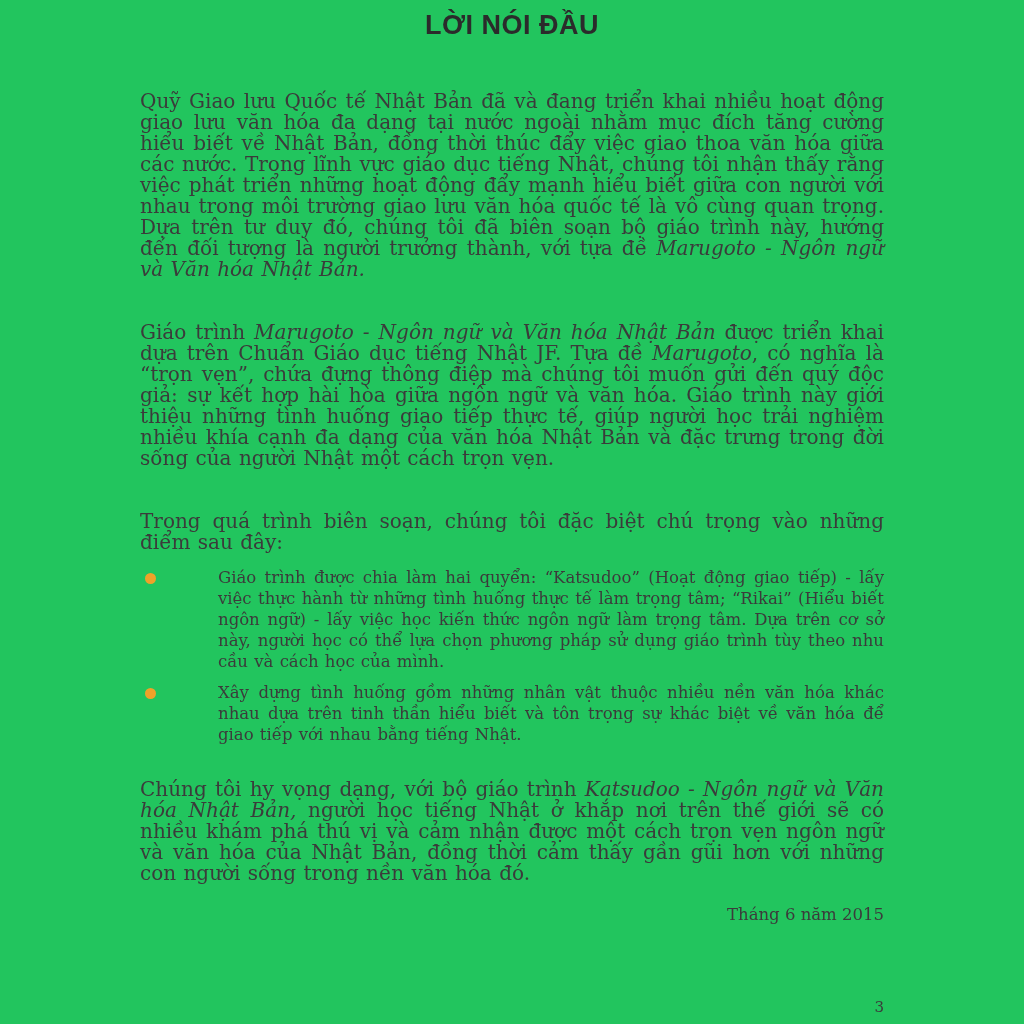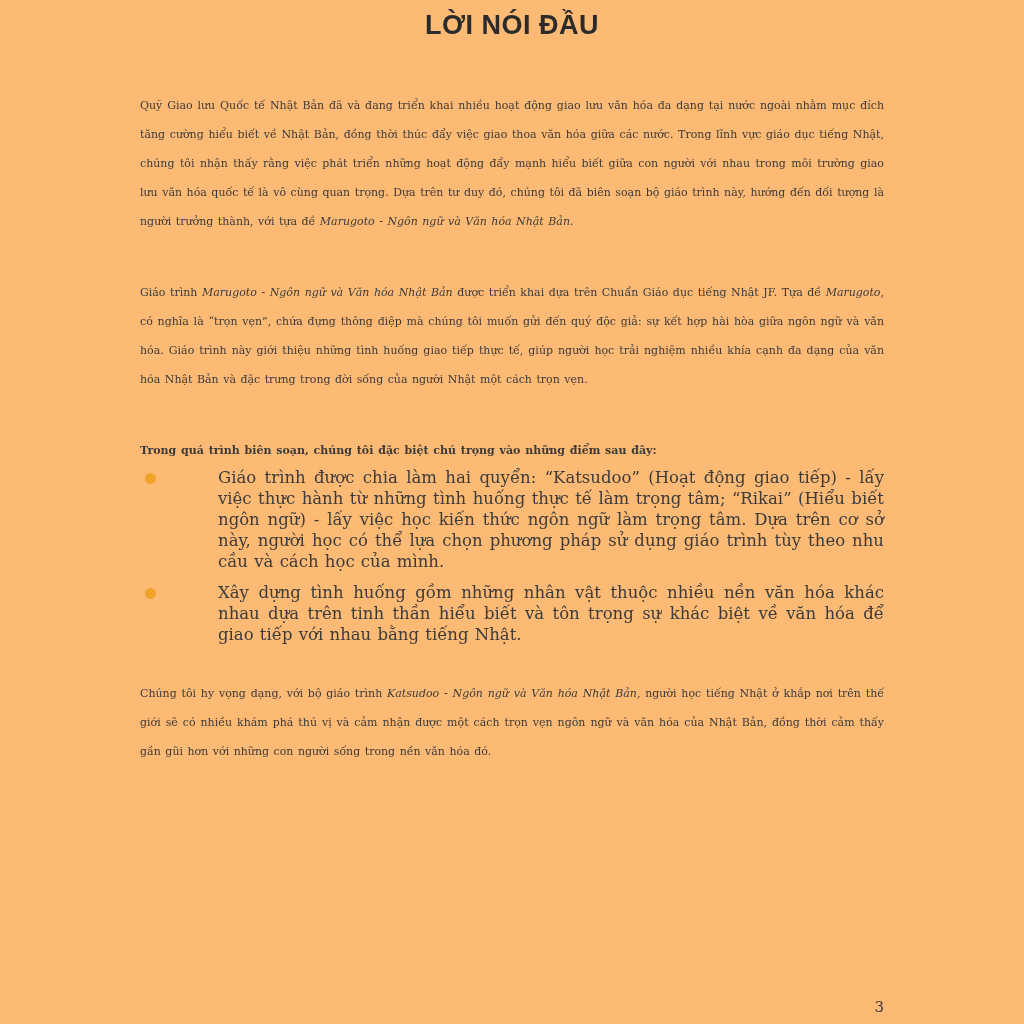--- a/index.html
+++ b/index.html
@@ -5,49 +5,48 @@
   html, body {
     margin: 0;
     padding: 0;
     background: #ffffff;
   }
   .page {
     position: relative;
     width: 1024px;
     height: 1024px;
     box-sizing: border-box;
-    background: #fdba74;
+    background: #22c55e;
     padding: 0 140px;
     font-family: "DejaVu Serif", "Liberation Serif", serif;
     color: #3b3b3b;
     overflow: hidden;
   }
   .title {
     margin: 0;
     padding-top: 10px;
     text-align: center;
     font-family: "Liberation Sans", sans-serif;
     font-weight: bold;
     font-size: 27px;
     letter-spacing: 0.5px;
     color: #2b2b2b;
   }
   .para {
     margin: 0 0 42px 0;
-    font-size: 11px;
-    line-height: 29px;
+    font-size: 20px;
+    line-height: 21px;
     text-align: justify;
     word-spacing: 1px;
   }
   .para.first {
     margin-top: 50px;
   }
   .para.intro {
-    margin-bottom: 2px;
-    font-weight: bold;
+    margin-bottom: 14px;
   }
   .para i {
     font-style: italic;
   }
   .bullet-list {
     list-style: none;
     margin: 0 0 34px 0;
     padding: 0;
   }
   .bullet-item {
@@ -109,16 +108,17 @@
       <span class="bullet-text">Giáo trình được chia làm hai quyển: “Katsudoo” (Hoạt động giao tiếp) - lấy việc thực hành từ những tình huống thực tế làm trọng tâm; “Rikai” (Hiểu biết ngôn ngữ) - lấy việc học kiến thức ngôn ngữ làm trọng tâm. Dựa trên cơ sở này, người học có thể lựa chọn phương pháp sử dụng giáo trình tùy theo nhu cầu và cách học của mình.</span>
     </li>
     <li class="bullet-item">
       <span class="bullet-dot" style="background: rgb(240, 162, 41);"></span>
       <span class="bullet-text">Xây dựng tình huống gồm những nhân vật thuộc nhiều nền văn hóa khác nhau dựa trên tinh thần hiểu biết và tôn trọng sự khác biệt về văn hóa để giao tiếp với nhau bằng tiếng Nhật.</span>
     </li>
   </ul>
 
   <p class="para closing"><span>Chúng tôi hy vọng dạng, với bộ giáo trình </span><i>Katsudoo - Ngôn ngữ và Văn hóa Nhật Bản,</i><span> người học tiếng Nhật ở khắp nơi trên thế giới sẽ có nhiều khám phá thú vị và cảm nhận được một cách trọn vẹn ngôn ngữ và văn hóa của Nhật Bản, đồng thời cảm thấy gần gũi hơn với những con người sống trong nền văn hóa đó.</span></p>
 
+  <p class="date-line">Tháng 6 năm 2015</p>
 
   <div class="page-number">3</div>
 
 </div>
 
 </body></html>

